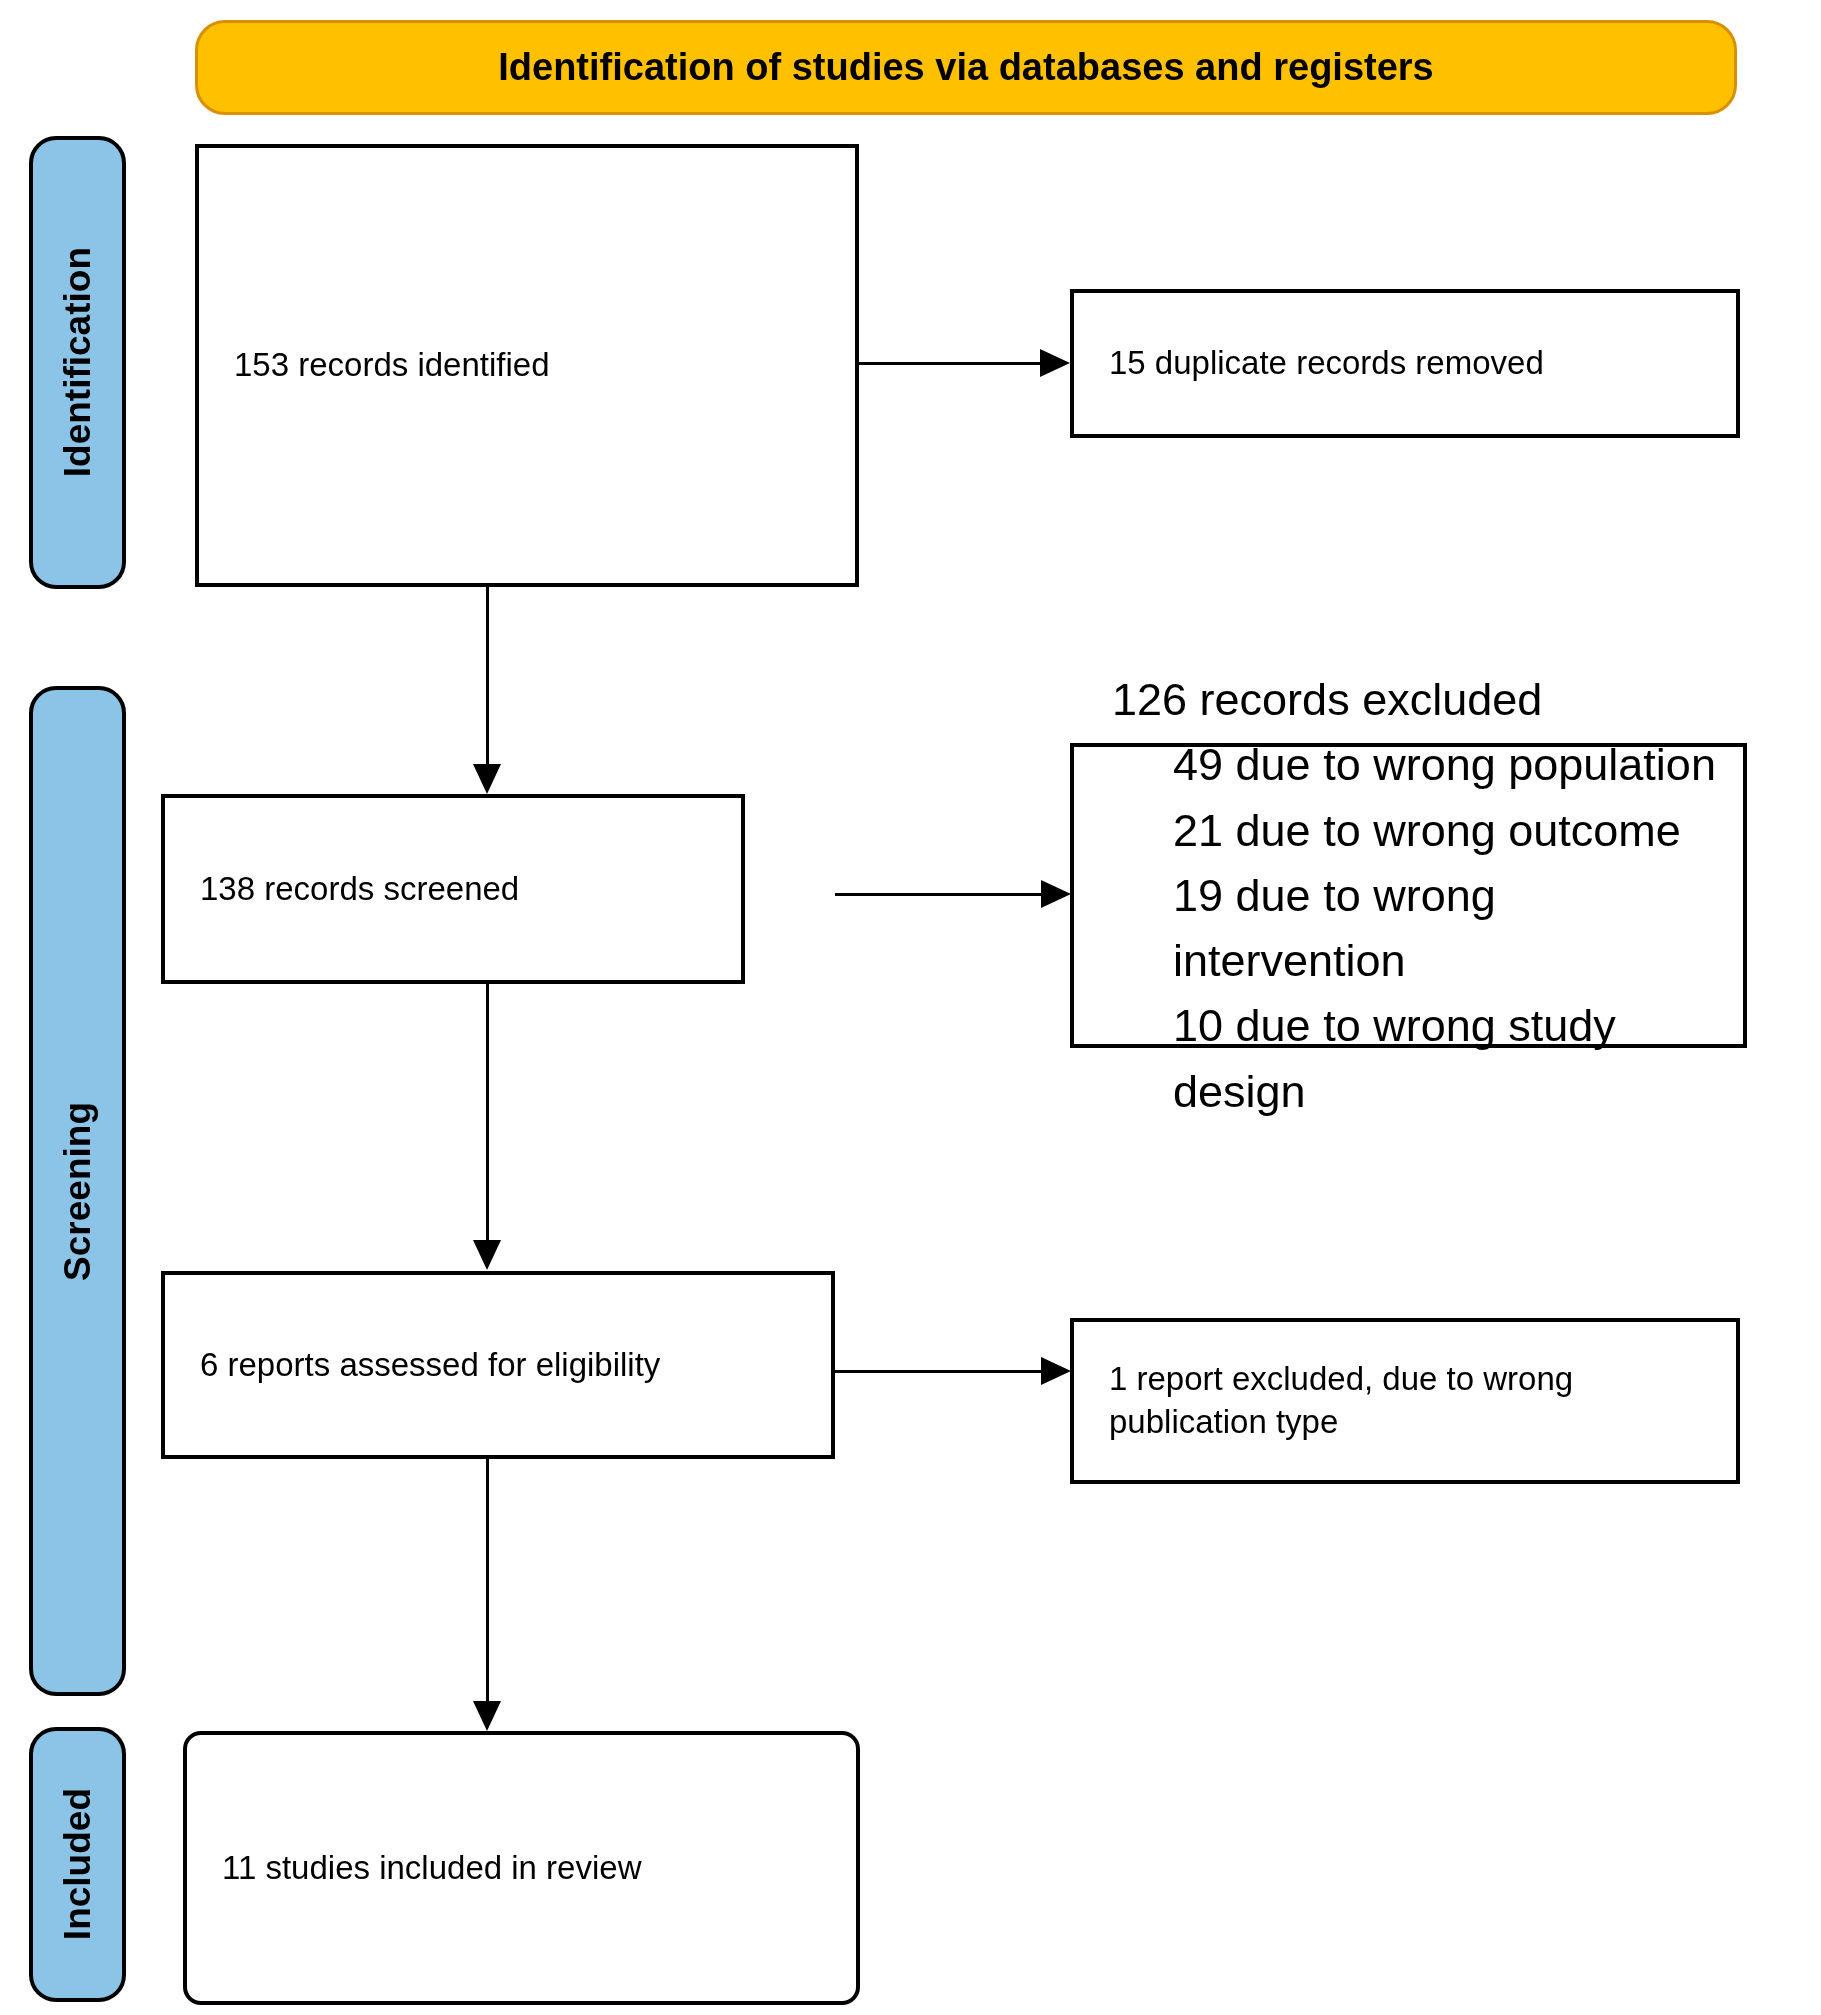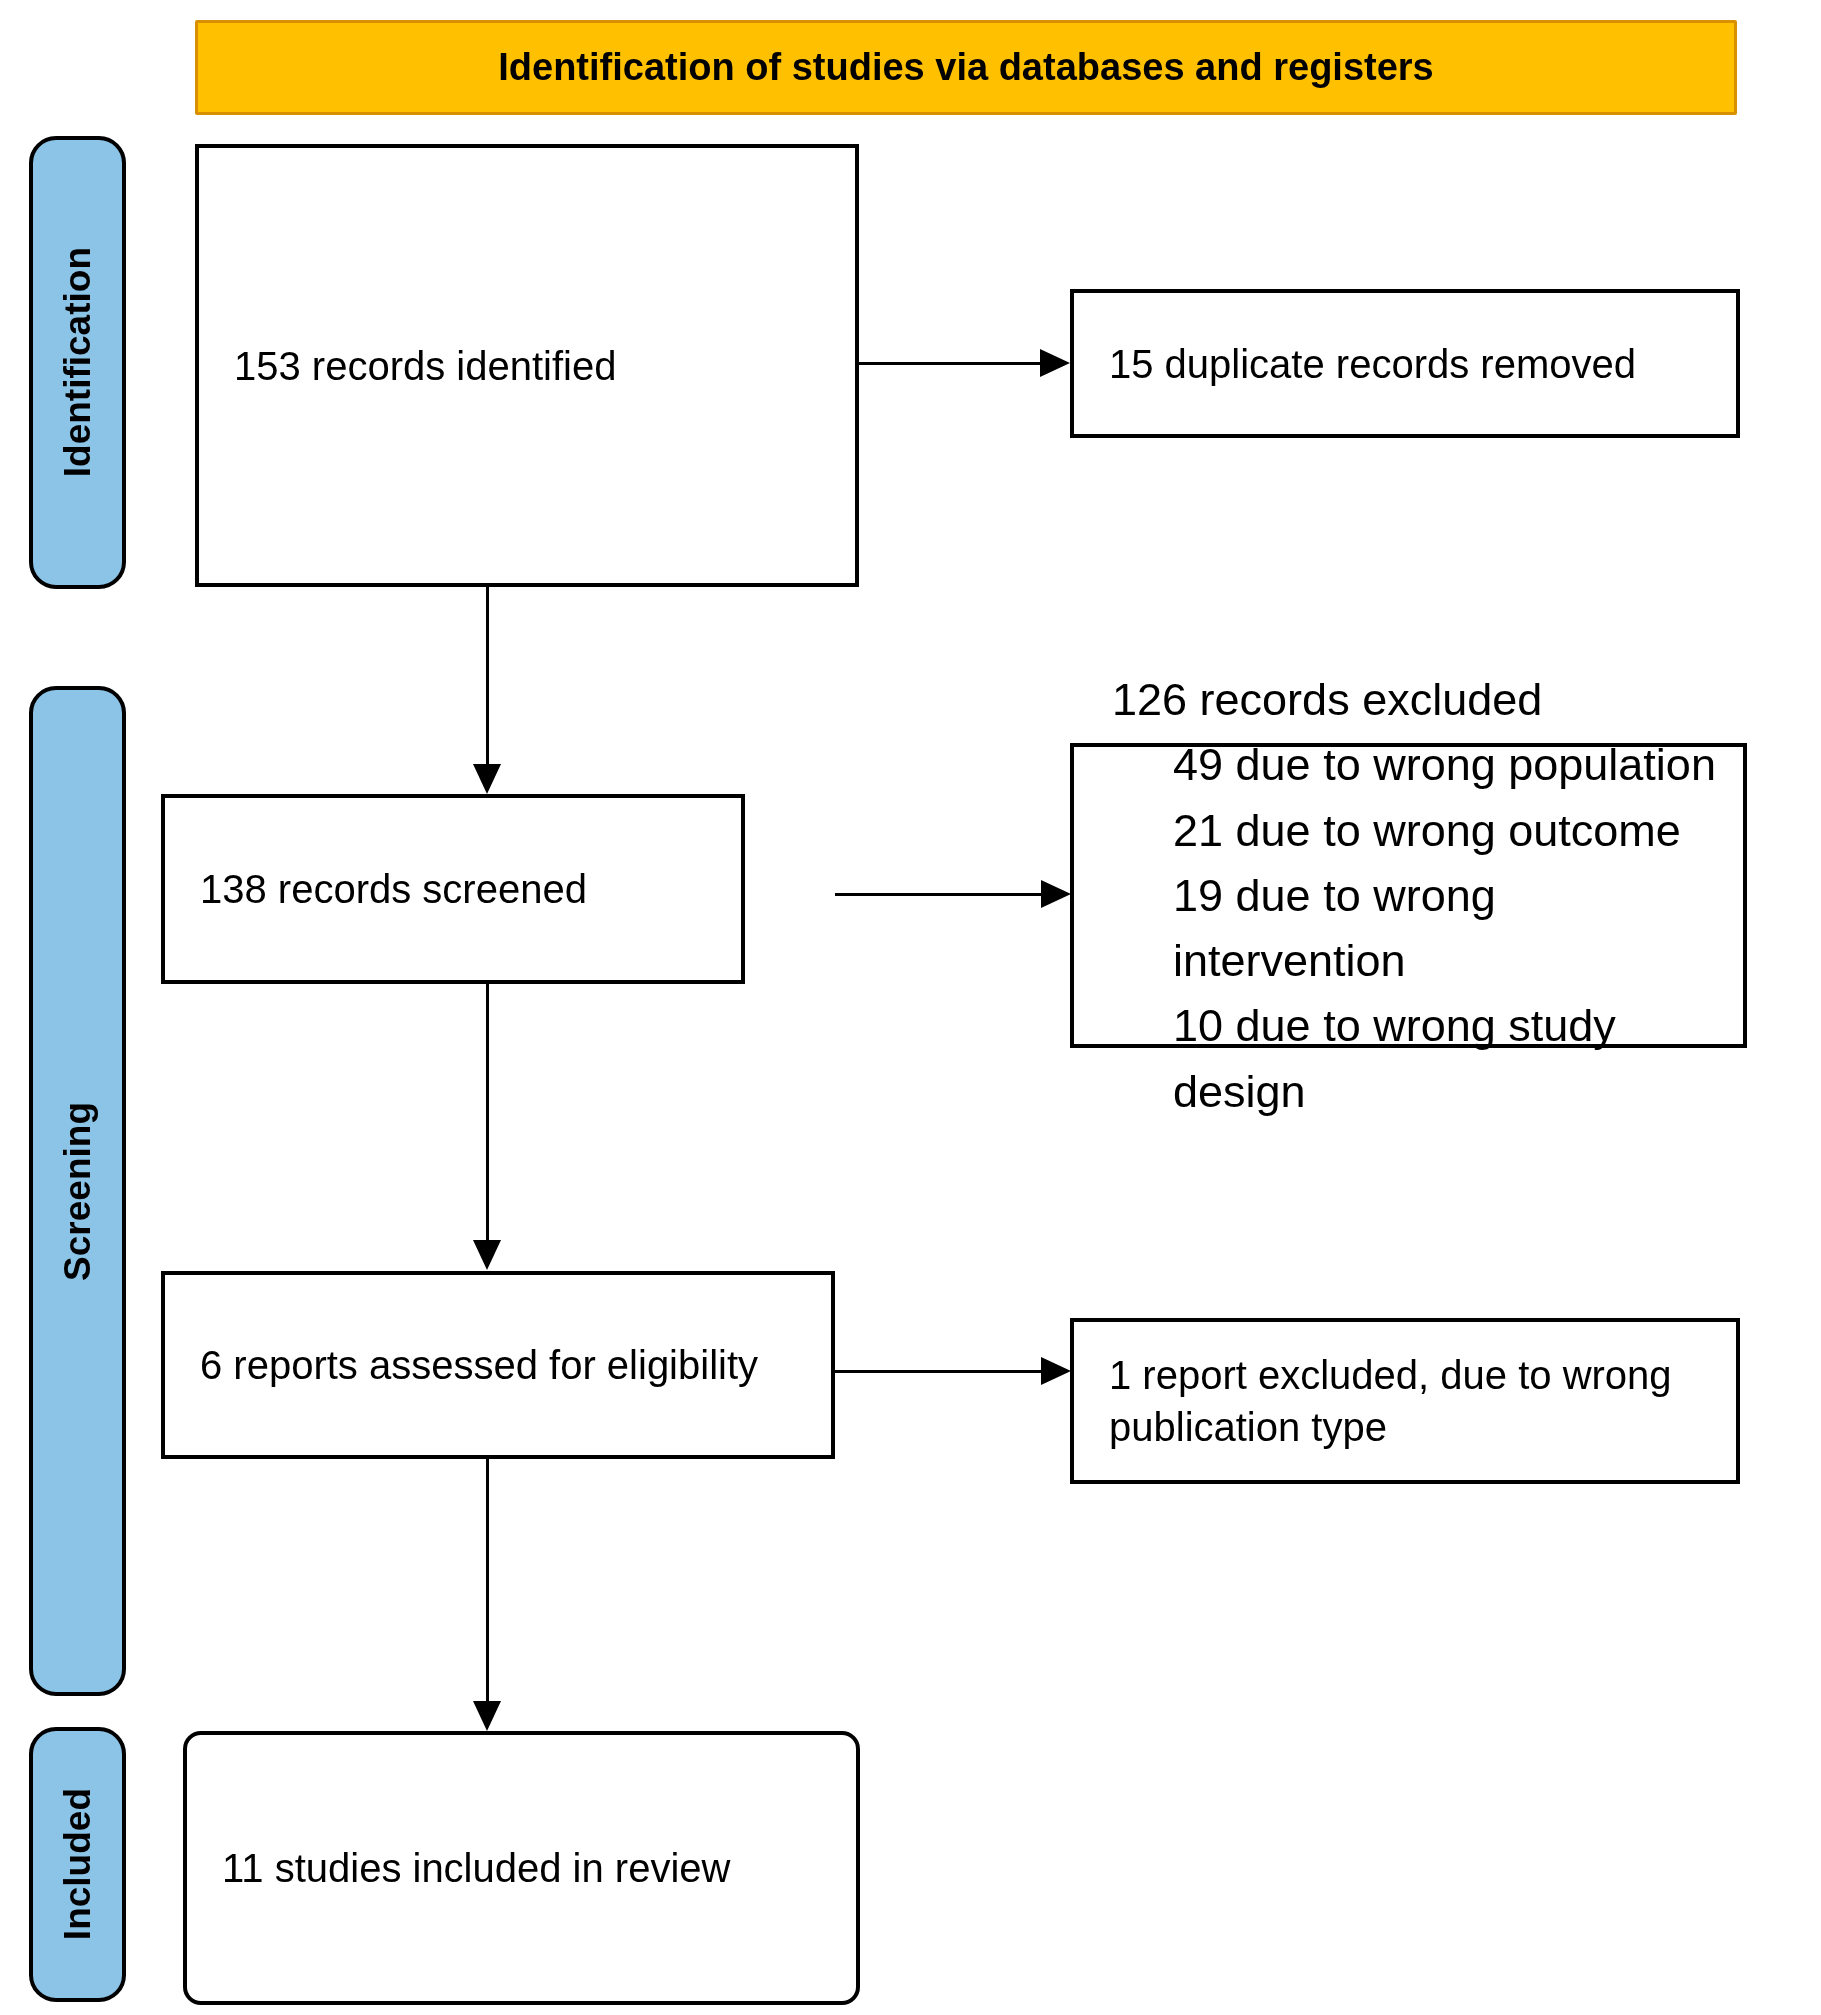--- a/index.html
+++ b/index.html
@@ -12,21 +12,21 @@
     color: #000000;
     overflow: hidden;
   }
 
   
   .banner {
     position: absolute;
     left: 195px; top: 19.5px;
     width: 1542px; height: 95px;
     border: 3.7px solid #D99000;
-    border-radius: 2px;
+    border-radius: 30px;
     box-sizing: border-box;
     display: flex; align-items: center; justify-content: center;
     font-weight: bold;
     font-size: 38px;
     background: #FFC000;
   }
 
   
   .stage {
     position: absolute;
@@ -48,21 +48,21 @@
   #stage-screening      { top: 686px; height: 1010px; }
   #stage-included       { top: 1727px; height: 275px; }
 
   
   .box {
     position: absolute;
     background: #ffffff;
     border: 4.3px solid #000000;
     box-sizing: border-box;
     display: flex; align-items: center;
-    font-size: 40px;
+    font-size: 33px;
     line-height: 1.3;
   }
   .box .pad { padding: 6px 24px 6px 35px; }
 
   #box-identified       { left: 195px;  top: 144px;  width: 664px; height: 443px; }
   #box-duplicates       { left: 1070px; top: 289px;  width: 670px; height: 149px; }
   #box-screened         { left: 161px;  top: 794px; width: 584px; height: 190px; }
   #box-excluded         { left: 1070px; top: 743px; width: 677px; height: 305px; font-size: 45px; }
   #box-assessed         { left: 161px;  top: 1271px; width: 674px; height: 188px; }
   #box-report-excluded  { left: 1070px; top: 1286px; width: 670px; height: 166px; margin-top: 32px; }

